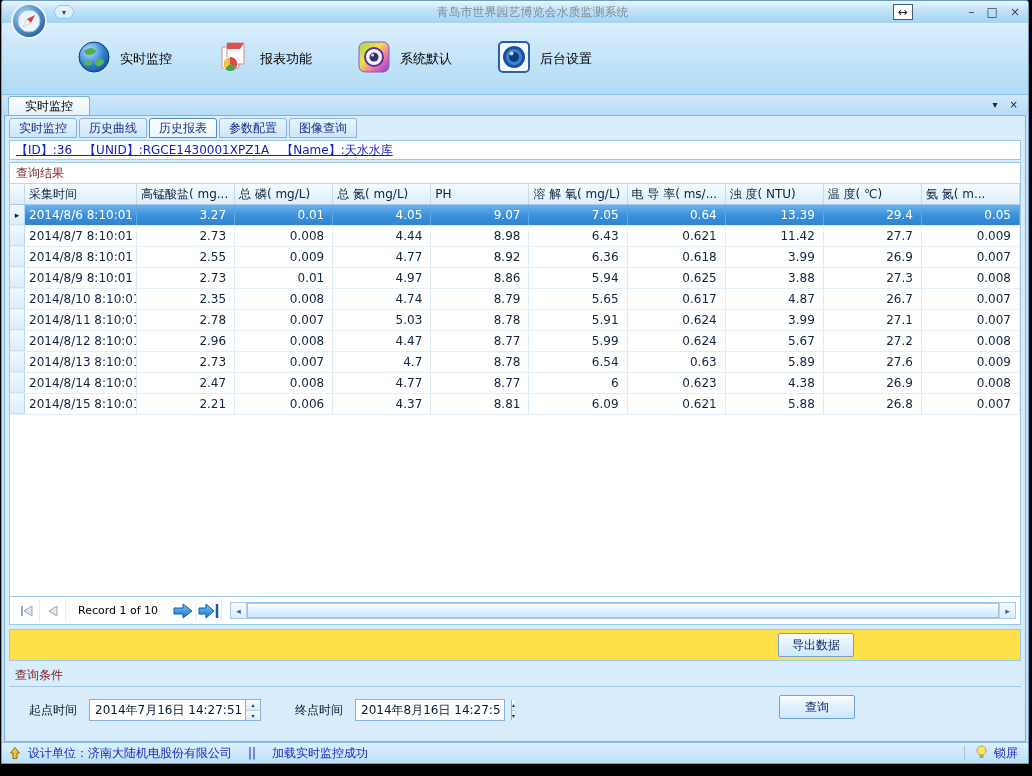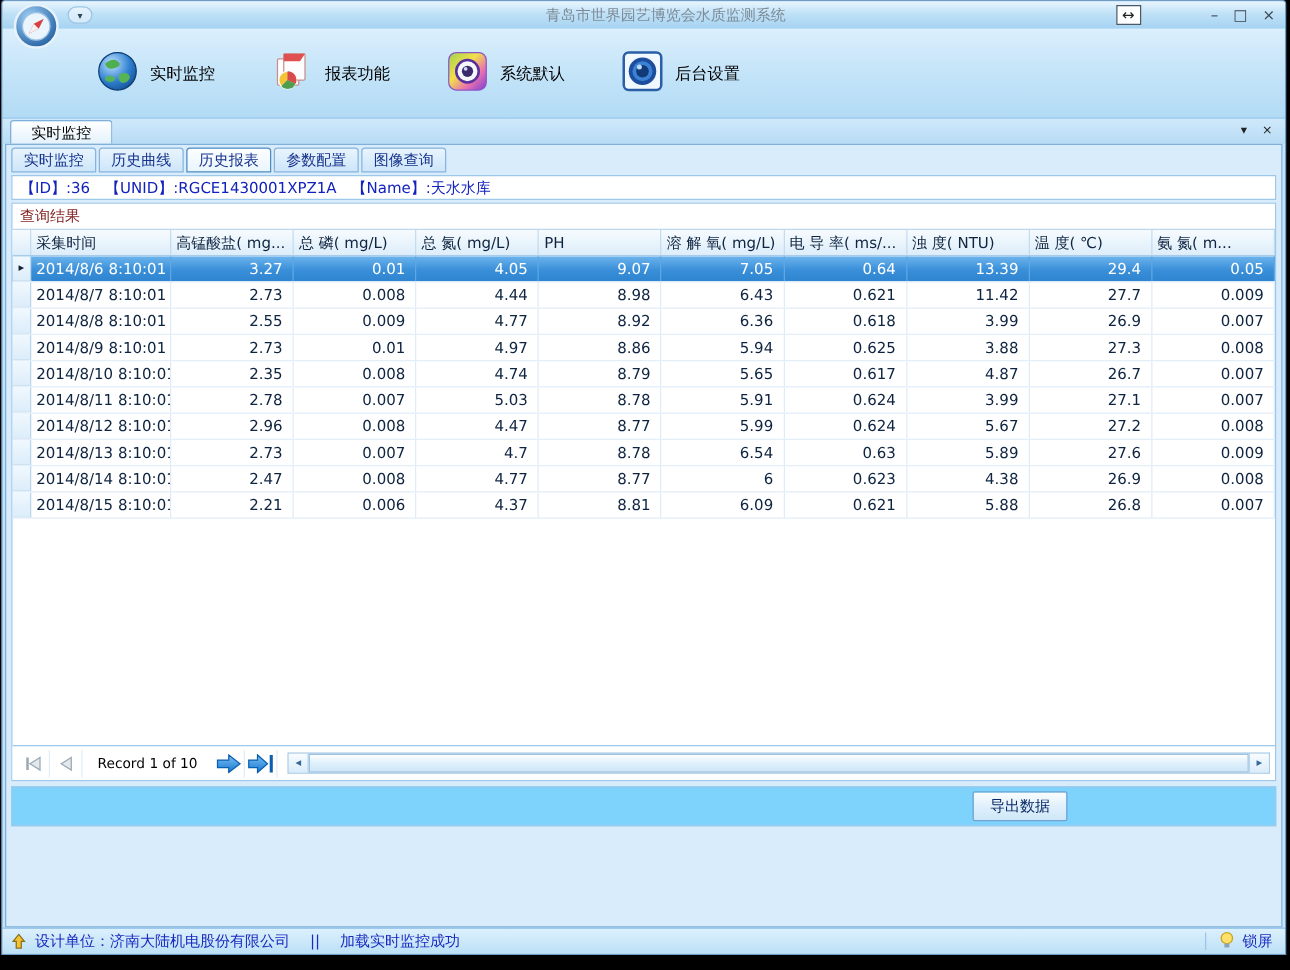--- a/index.html
+++ b/index.html
@@ -40,21 +40,21 @@
   .tabpage { position:absolute; left:2px; right:2px; top:114px; bottom:21px;
              background:#d8ecfb; border:1px solid #7fb0da; }
 
   .subtabs { position:absolute; left:4px; top:2px; display:flex; gap:2px; }
   .subtab { height:20px; padding:0 9px; font-size:12px; color:#16328c;
             background:linear-gradient(#e9f4fd,#cde6f9); border:1px solid #86b4de;
             border-radius:3px 3px 0 0; display:flex; align-items:center; }
   .subtab.active { background:linear-gradient(#fdfeff,#e9f5fd); border-color:#4f8cc2; }
 
   .infobar { position:absolute; left:4px; right:4px; top:24px; height:20px; background:#fff;
-             border:1px solid #9ec8ea; font-size:12px; color:#1322bd; display:flex; align-items:center; padding-left:6px; }
+             border:1px solid #9ec8ea; font-size:12px; color:#1322bd; display:flex; align-items:center; padding-left:6px;text-decoration:underline; }
 
   
   .results { position:absolute; left:4px; right:4px; top:46px; height:463px;
              background:#fff; border:1px solid #9ec8ea; display:flex; flex-direction:column; }
   .group-caption { height:20px; flex:none; display:flex; align-items:center; padding-left:6px;
                    font-size:12px; color:#7f1d1d; }
 
   .grid-header { height:22px; flex:none; display:flex;
                  background:linear-gradient(#f7fbfe,#dcedfa); border-top:1px solid #bcd8ee; border-bottom:1px solid #a9cbe8; }
   .grid-header .th { font-size:12px; color:#0e2440; line-height:20px; padding-left:4px;
@@ -79,21 +79,21 @@
   .navbtn { width:26px; height:22px; display:flex; align-items:center; justify-content:center; border-right:1px solid #e4eef7; }
   .navlabel { font-size:11px; color:#000; padding:0 12px; white-space:nowrap; }
   .hscroll { flex:1; height:17px; margin:0 4px 0 8px; border:1px solid #aac9e4; background:#e8f3fb; display:flex; }
   .hsbtn { width:16px; font-size:9px; color:#35689c; display:flex; align-items:center; justify-content:center;
            background:linear-gradient(#f8fcff,#d9ecfa); border-right:1px solid #b7d4ec; }
   .hsbtn.right { border-right:none; border-left:1px solid #b7d4ec; }
   .hsthumb { flex:1; background:linear-gradient(#fdfeff,#dff0fb 50%,#cfe7f7); border:1px solid #9fc4e2; margin:0; }
 
   
   .exportband { position:absolute; left:4px; right:4px; top:513px; height:32px;
-                background:#7dd3fc; border:1px solid #9ec8ea; }
+                background:#fde047; border:1px solid #9ec8ea; }
   .btn { width:76px; height:24px; background:linear-gradient(#fbfdff,#e2f1fc 45%,#cfe7f8);
          border:1px solid #70a3d2; border-radius:2px; font-size:12px; color:#0a2a66;
          display:flex; align-items:center; justify-content:center; }
   .export-btn { position:absolute; right:166px; top:3px; }
 
   
   .conditions { position:absolute; left:4px; right:4px; top:549px; bottom:4px; }
   .conditions .group-caption { border-bottom:1px solid #9ec8ea; height:22px; }
   .cond-row { position:absolute; left:20px; top:34px; display:flex; align-items:center; gap:10px; }
   .cond-label { font-size:12px; color:#001a33; margin-right:2px; }
@@ -419,20 +419,43 @@
           <span class="hsthumb"></span>
           <span class="hsbtn right">▸</span>
         </div>
       </div>
     </div>
 
     <div class="exportband">
       <div class="btn export-btn">导出数据</div>
     </div>
 
+    <div class="conditions">
+      <div class="group-caption">查询条件</div>
+      <div class="cond-row">
+        <span class="cond-label">起点时间</span>
+        <div class="datebox db1">
+          <input value="2014年7月16日 14:27:51" style="">
+          <div class="spin">
+            <span>▴</span>
+            <span>▾</span>
+          </div>
+        </div>
+        <span class="cond-gap"></span>
+        <span class="cond-label">终点时间</span>
+        <div class="datebox db2">
+          <input value="2014年8月16日 14:27:5" style="">
+          <div class="spin">
+            <span>▴</span>
+            <span>▾</span>
+          </div>
+        </div>
+      </div>
+      <div class="btn query-btn">查询</div>
+    </div>
 
   </div>
 
   <div class="statusbar">
     <span class="sb-icon">
       <svg width="14" height="14" viewBox="0 0 14 14">
         <path d="M7 1.5 L11.5 7 H9 V12.5 H5 V7 H2.5 Z" fill="#f2c230" stroke="#8a6d1a"></path>
       </svg>
     </span>
     <span>设计单位：济南大陆机电股份有限公司</span>

